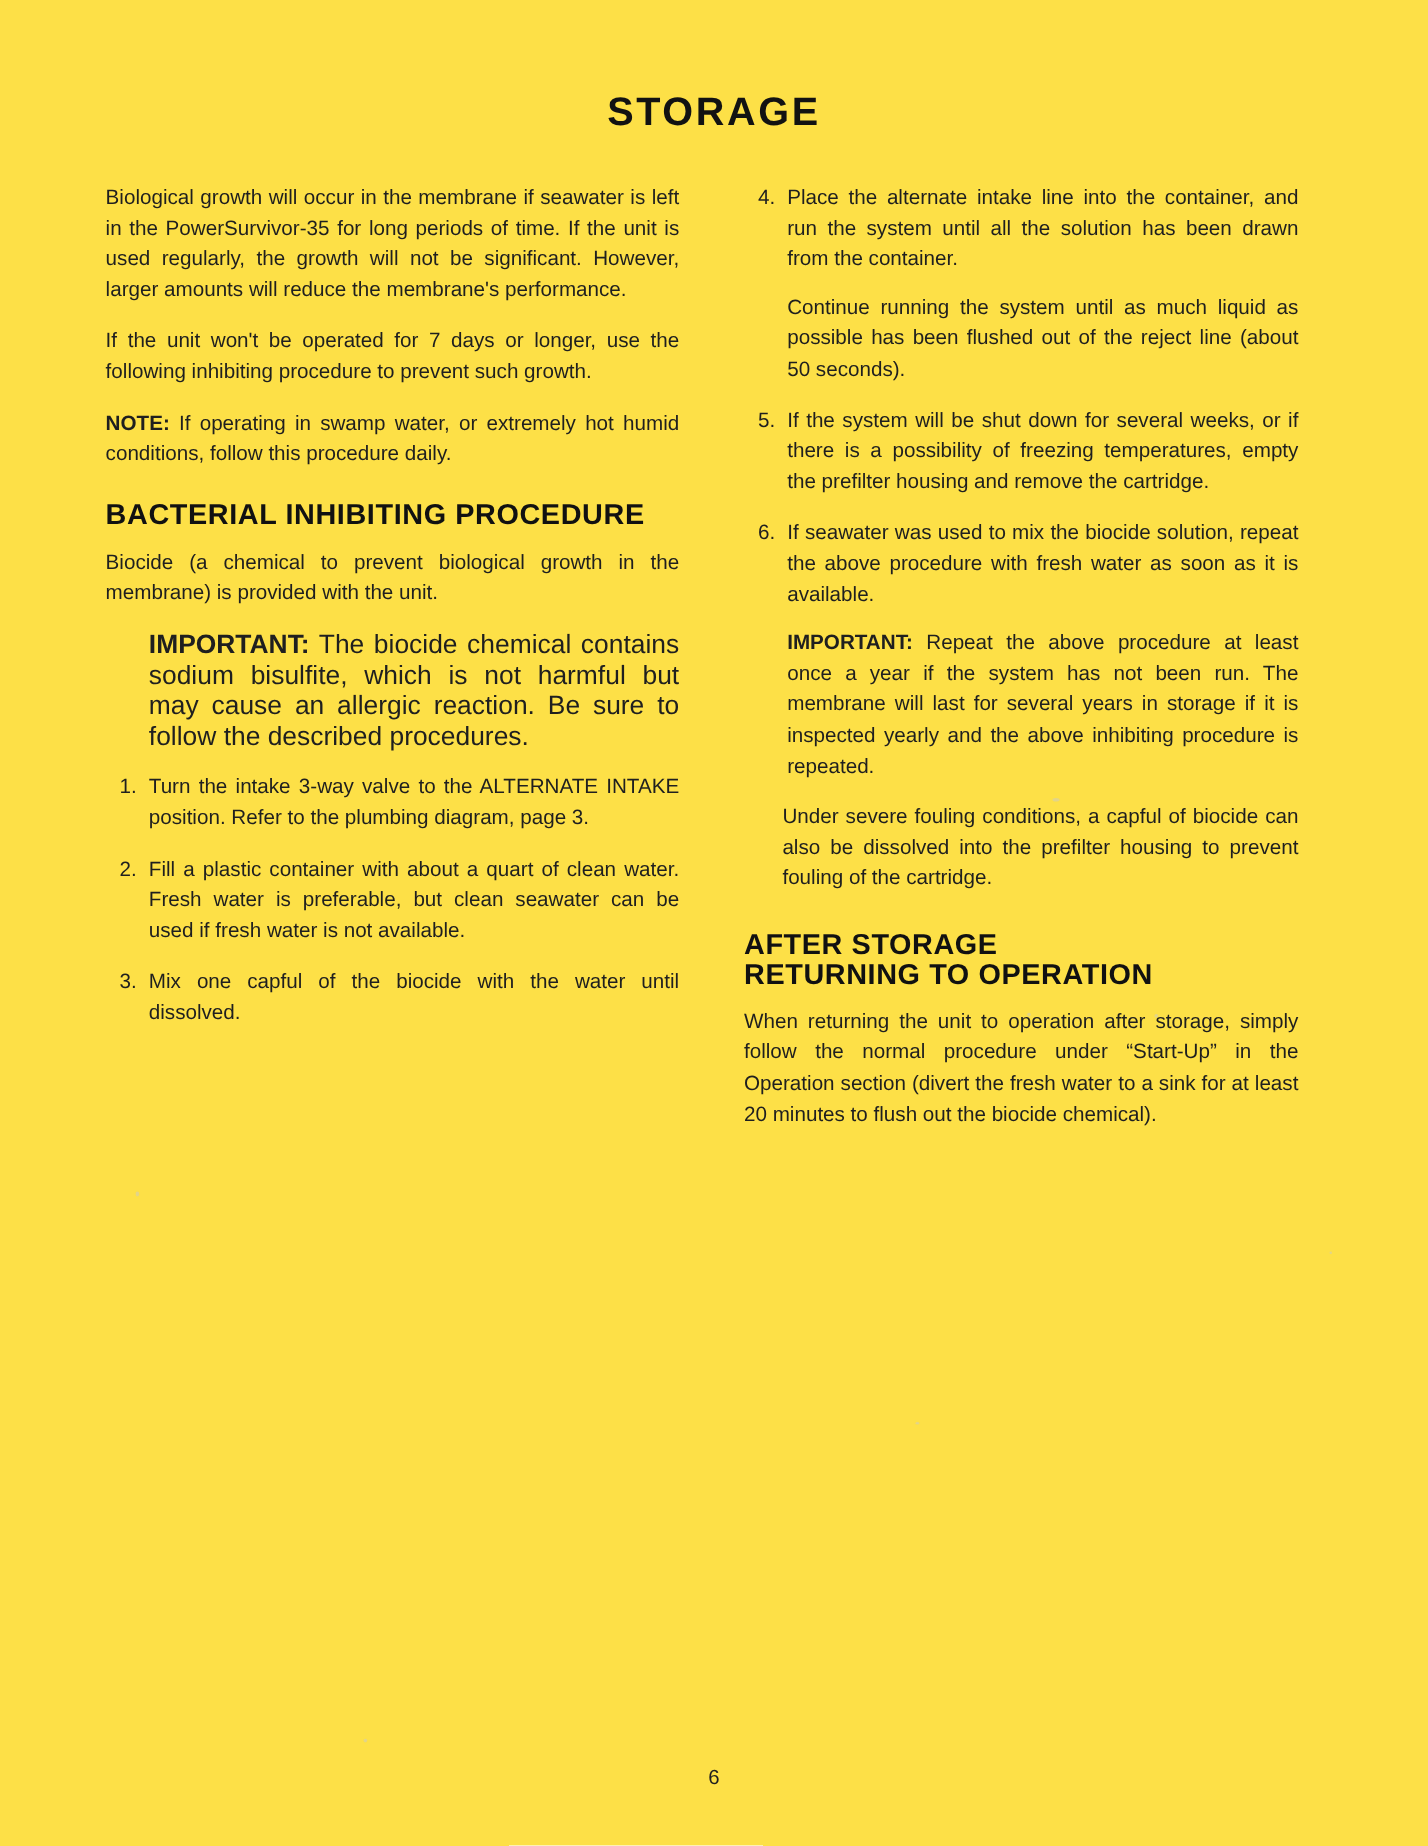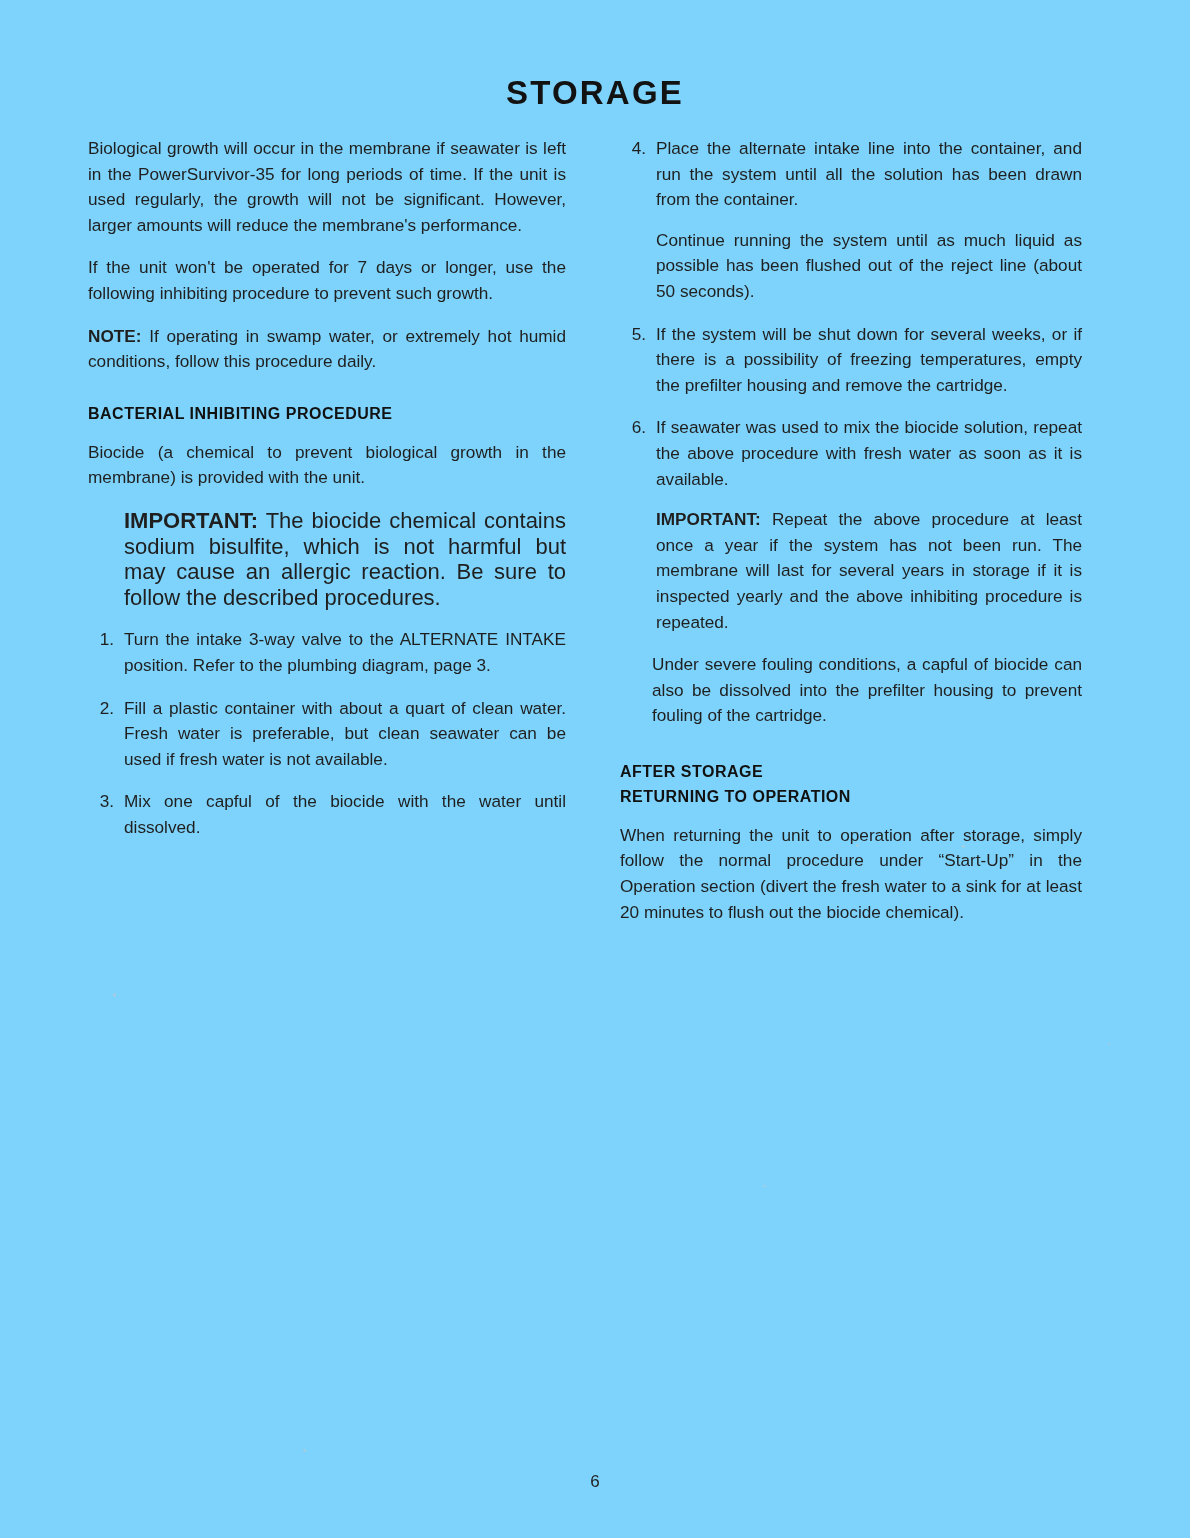--- a/index.html
+++ b/index.html
@@ -13,56 +13,56 @@
     height: 1538px;
     position: relative;
     font-family: "Liberation Sans", sans-serif;
     color: #1b1b1b;
     overflow: hidden;
   }
 
   .page {
     position: absolute;
     inset: 0;
-    background: #7dd3fc;
+    background: #fde047;
   }
 
   
   .page-title {
     position: absolute;
     top: 74px;
     left: 0;
     width: 1190px;
     text-align: center;
     font-size: 33px;
     font-weight: bold;
     letter-spacing: 2.2px;
     color: #121212;
   }
 
   
   .col {
     position: absolute;
-    top: 136px;
+    top: 152px;
   }
   .col-left  { left: 88px;  width: 478px; }
   .col-right { left: 620px; width: 462px; }
 
   
   .para {
     font-size: 17.2px;
     line-height: 25.6px;
     margin: 0 0 17px 0;
     text-align: justify;
     text-justify: inter-word;
     color: #1f1f1f;
   }
 
   .section-head {
-    font-size: 16px;
+    font-size: 24px;
     font-weight: bold;
     letter-spacing: 0.5px;
     line-height: 25px;
     margin: 26px 0 14px 0;
     color: #111111;
   }
   .section-head.tight { margin-top: 30px; }
 
   
   .callout {

